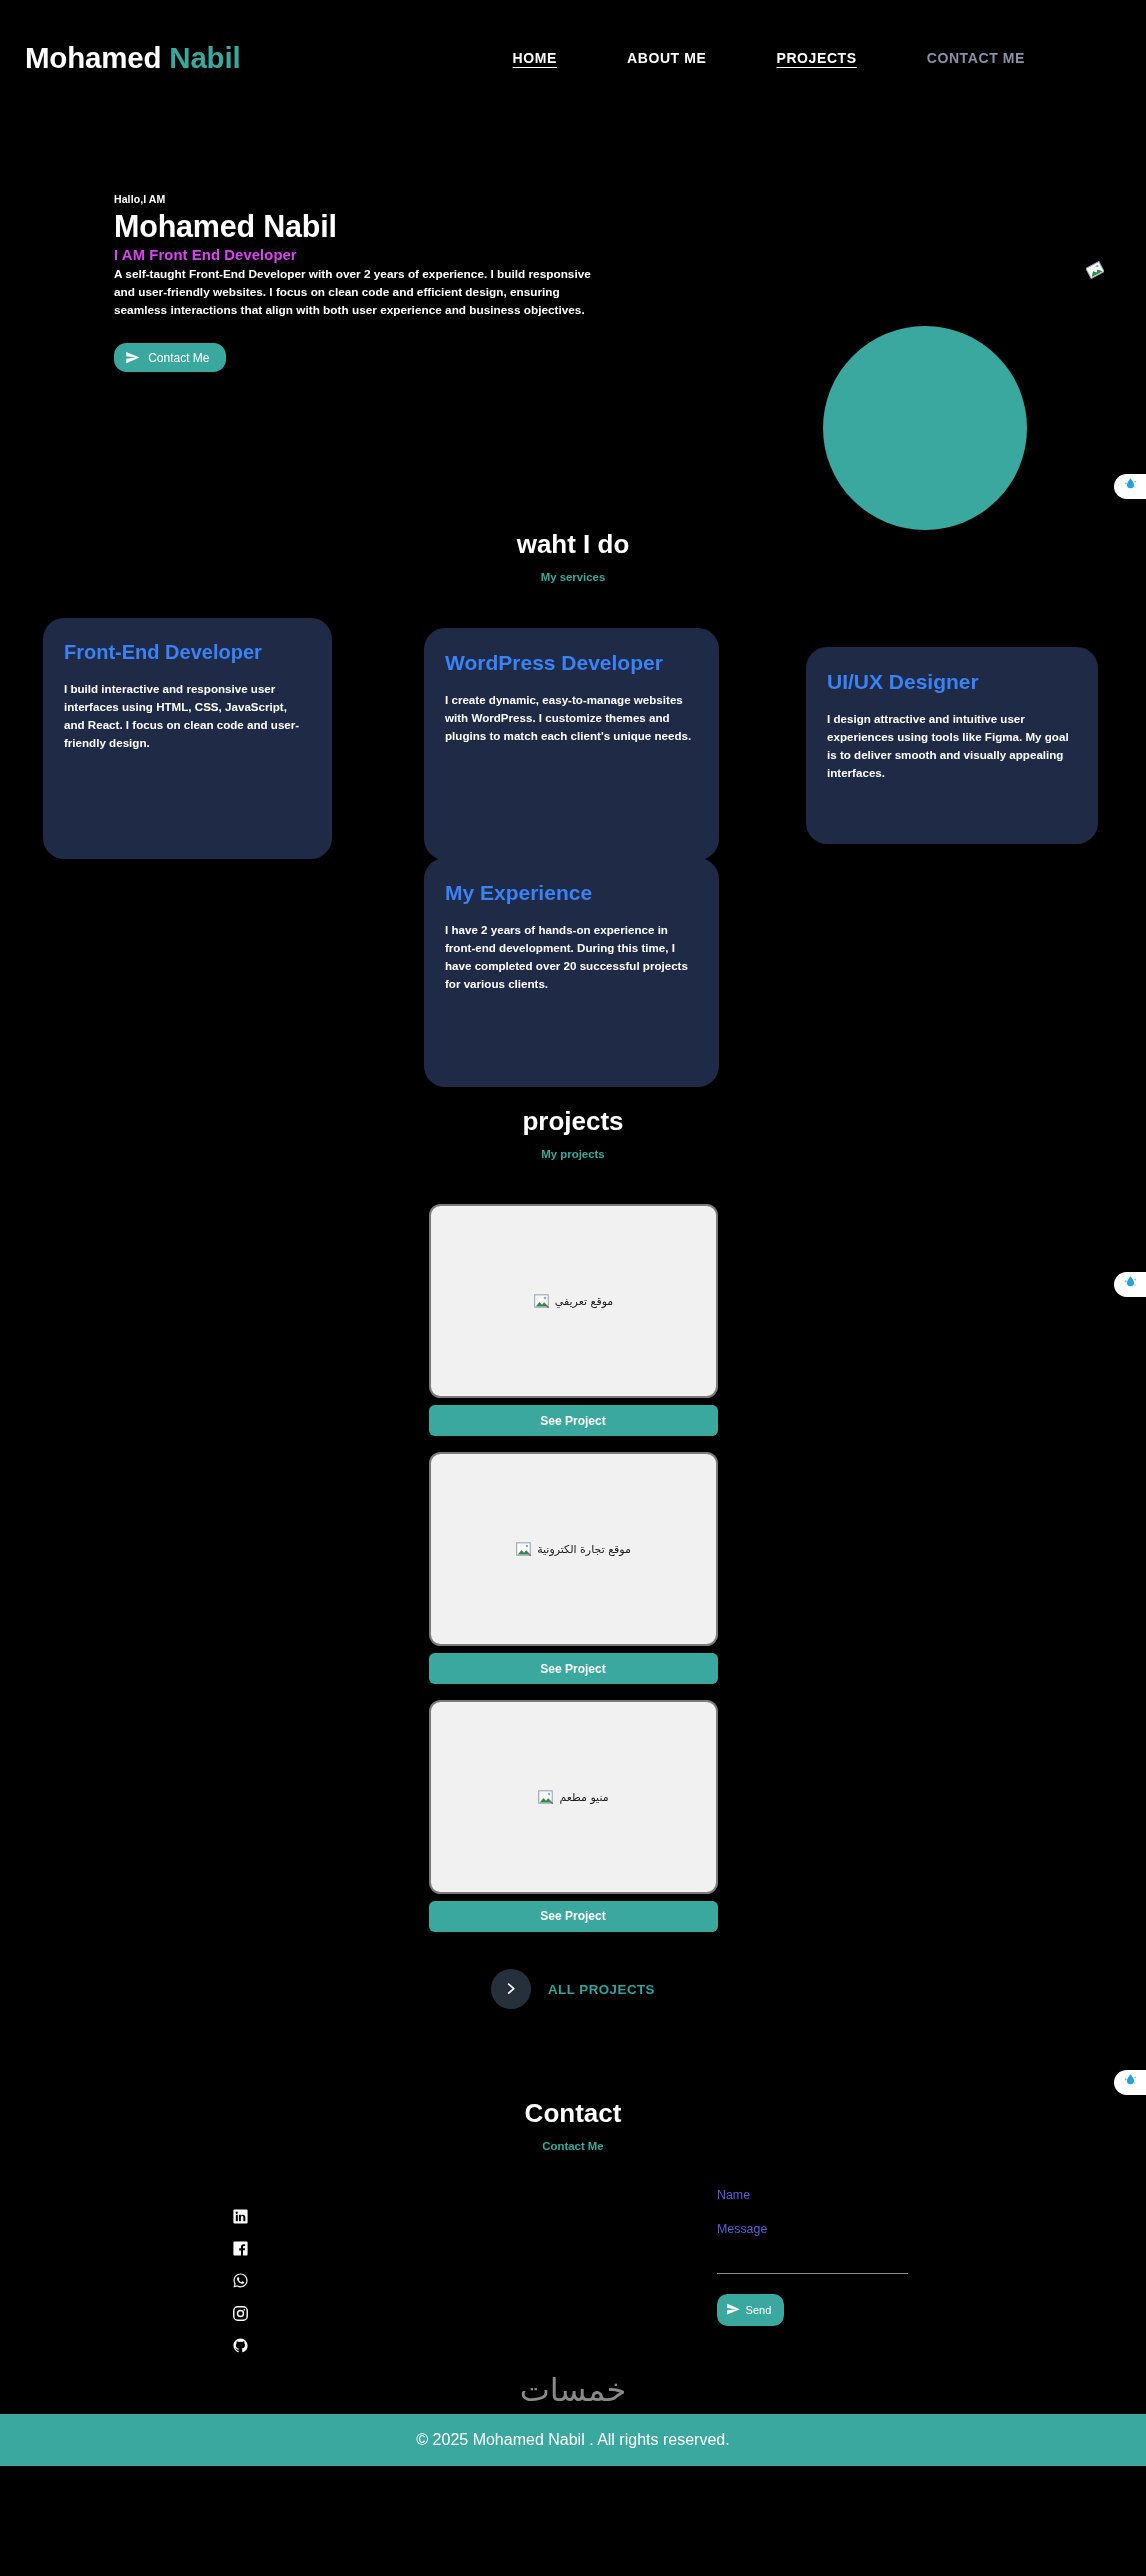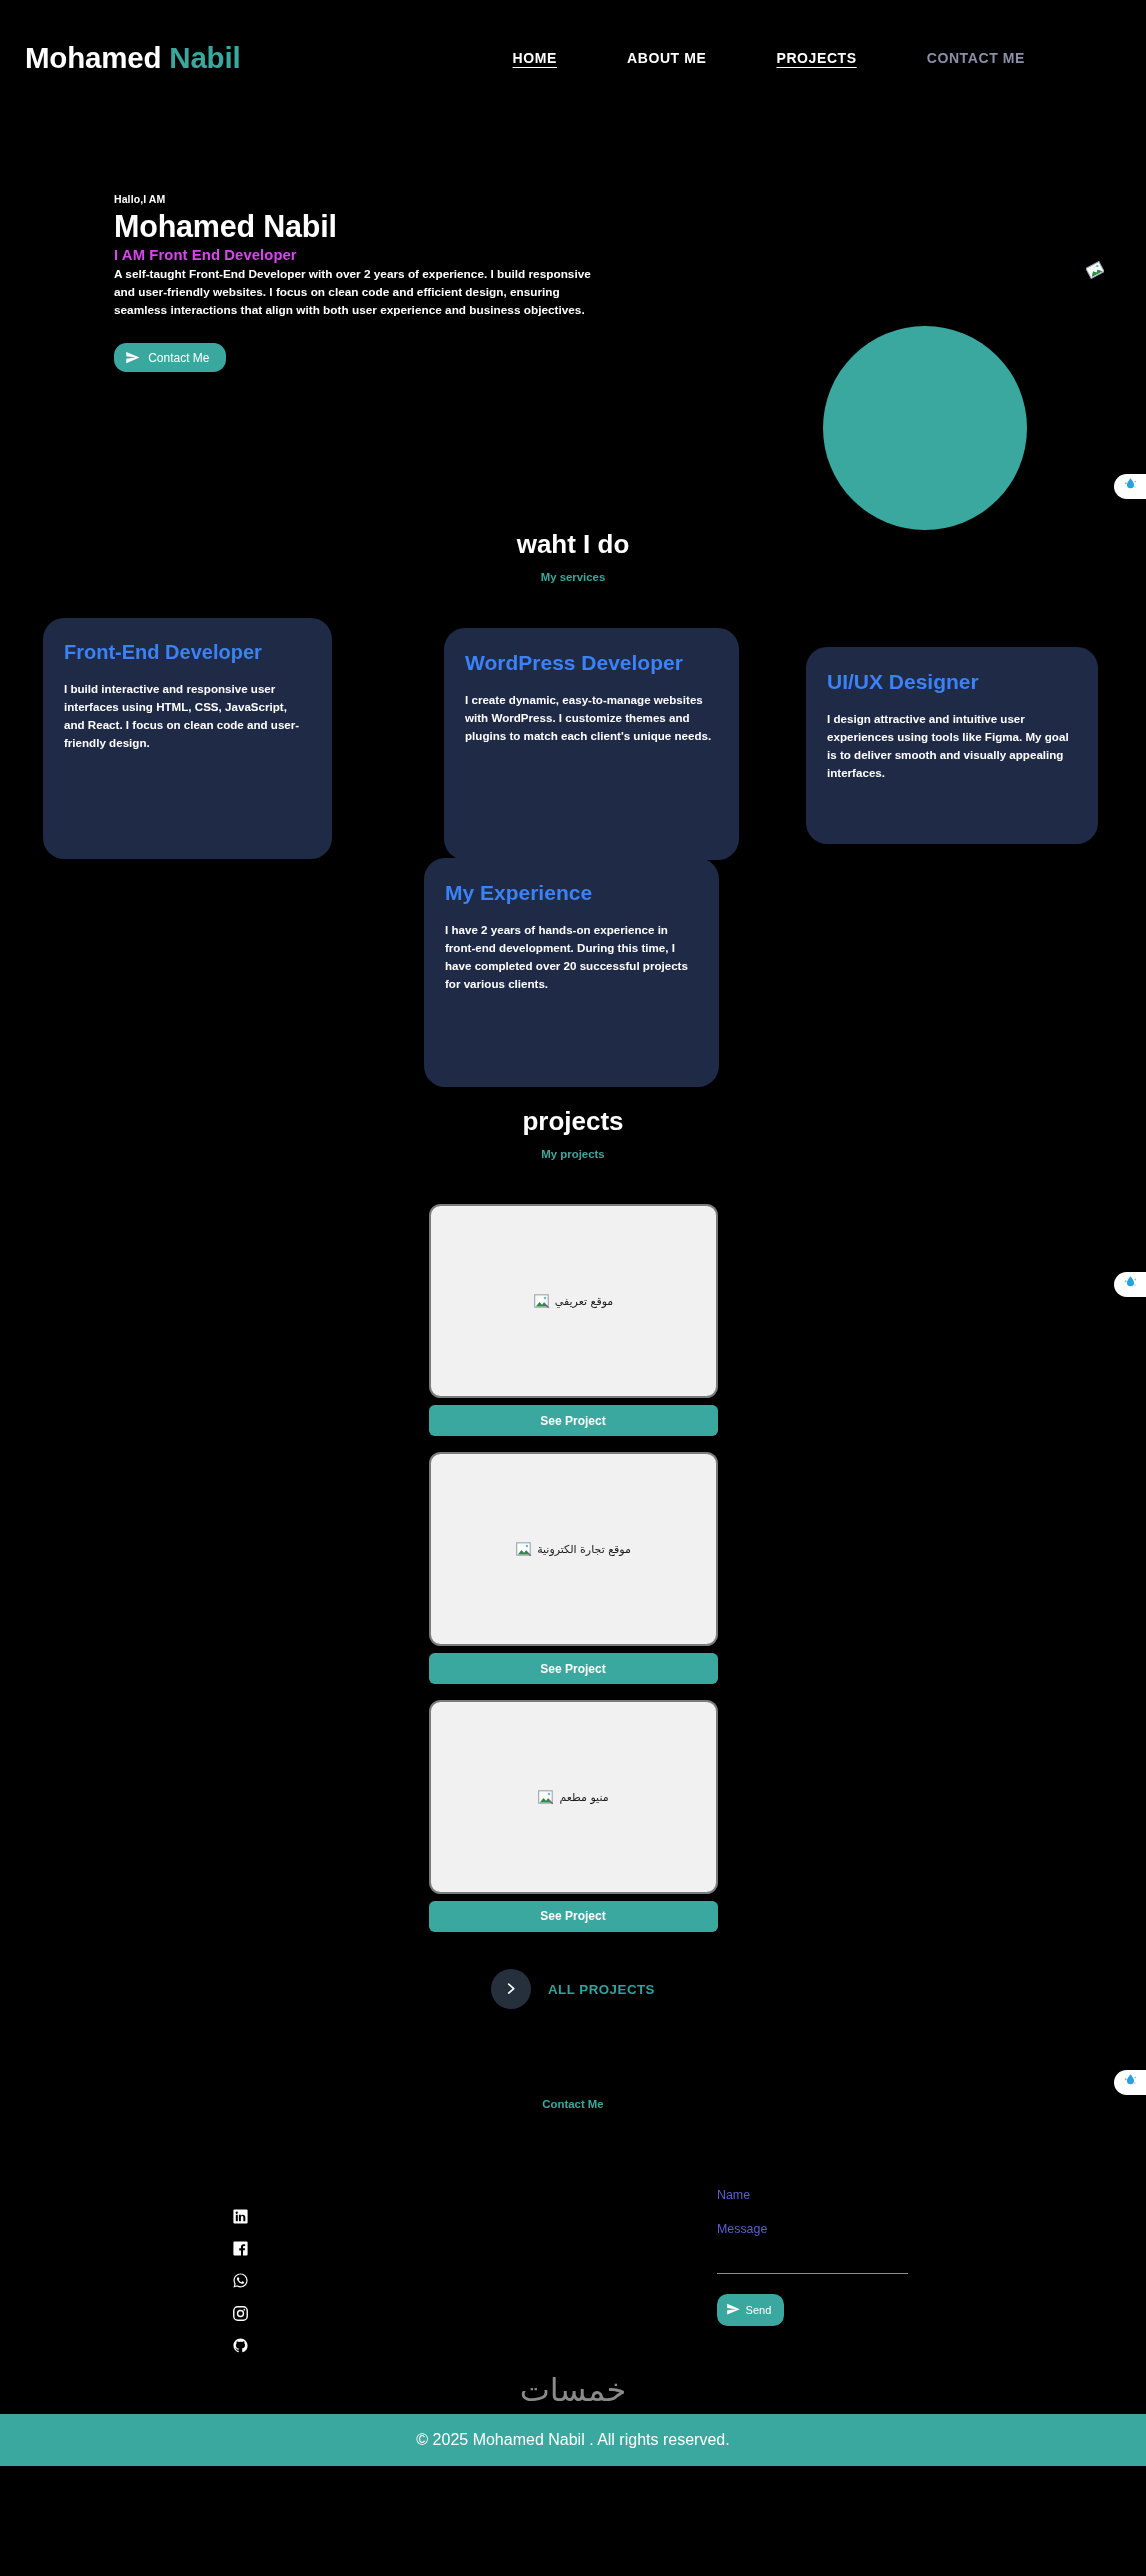--- a/index.html
+++ b/index.html
@@ -166,21 +166,21 @@
     margin-bottom: 15.2px;
   }
   .svc-body {
     color: #ffffff;
     font-size: 11.6px;
     font-weight: 700;
     line-height: 1.55;
   }
 
   .svc-card--frontend   { left: 43px;  top: 122px; width: 289px; height: 241px; }
-  .svc-card--wordpress  { left: 444px; top: 132px; width: 295px; height: 232px; }
+  .svc-card--wordpress  { left: 424px; top: 132px; width: 295px; height: 232px; }
   .svc-card--uiux       { left: 806px; top: 151px; width: 292px; height: 197px; }
   .svc-card--experience { left: 424px; top: 362px; width: 295px; height: 229px; }
 
   .svc-card--wordpress .svc-title,
   .svc-card--uiux .svc-title,
   .svc-card--experience .svc-title { font-size: 21px; }
 
   
   .projects {
     position: relative;
@@ -472,20 +472,21 @@
       <svg width="15.2" height="15.2" viewBox="0 0 24 24" fill="none" stroke="#ffffff" stroke-width="2.6" stroke-linecap="round" stroke-linejoin="round" aria-hidden="true">
         <polyline points="9 5 17 12 9 19"></polyline>
       </svg>
     </span>
     <span class="all-projects-label">ALL PROJECTS</span>
   </div>
 </section>
 
 <section class="contact">
   <div class="section-head">
+    <h2 class="section-title">Contact</h2>
     <div class="section-sub">Contact Me</div>
   </div>
 
   <div class="socials">
     <a href="#" class="social-icon">
       <svg width="17" height="17" viewBox="0 0 24 24" fill="#ffffff" aria-hidden="true">
         <path d="M20.45 2H3.55A1.55 1.55 0 0 0 2 3.55v16.9A1.55 1.55 0 0 0 3.55 22h16.9A1.55 1.55 0 0 0 22 20.45V3.55A1.55 1.55 0 0 0 20.45 2zM8.2 18.8H5.4V9.6h2.8v9.2zM6.8 8.35a1.63 1.63 0 1 1 0-3.25 1.63 1.63 0 0 1 0 3.25zM18.8 18.8H16V14c0-1.14-.02-2.6-1.59-2.6-1.59 0-1.83 1.24-1.83 2.52v4.88H9.78V9.6h2.69v1.26h.04a2.95 2.95 0 0 1 2.65-1.46c2.84 0 3.64 1.87 3.64 4.3v5.1z"></path>
       </svg>
     </a>
     <a href="#" class="social-icon">

